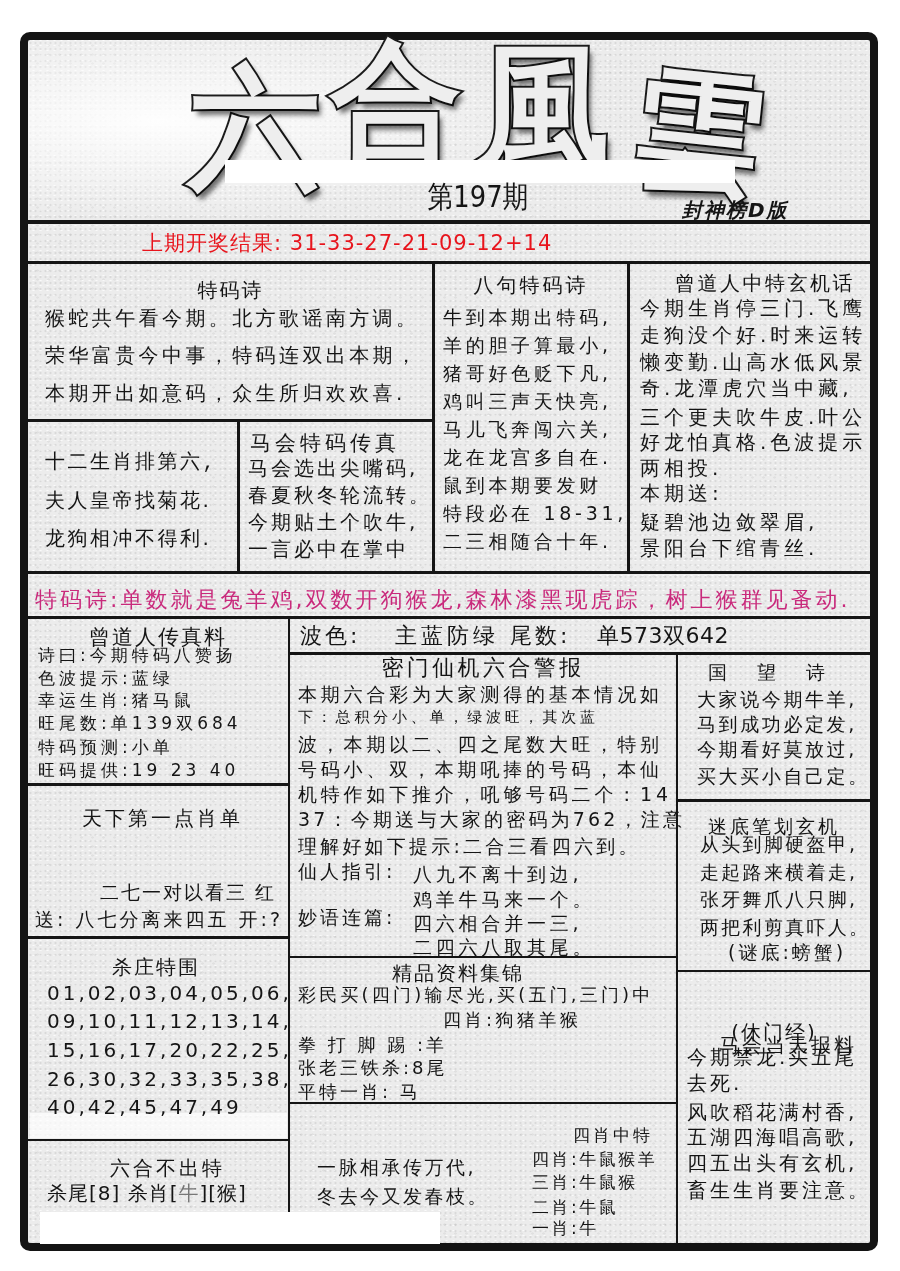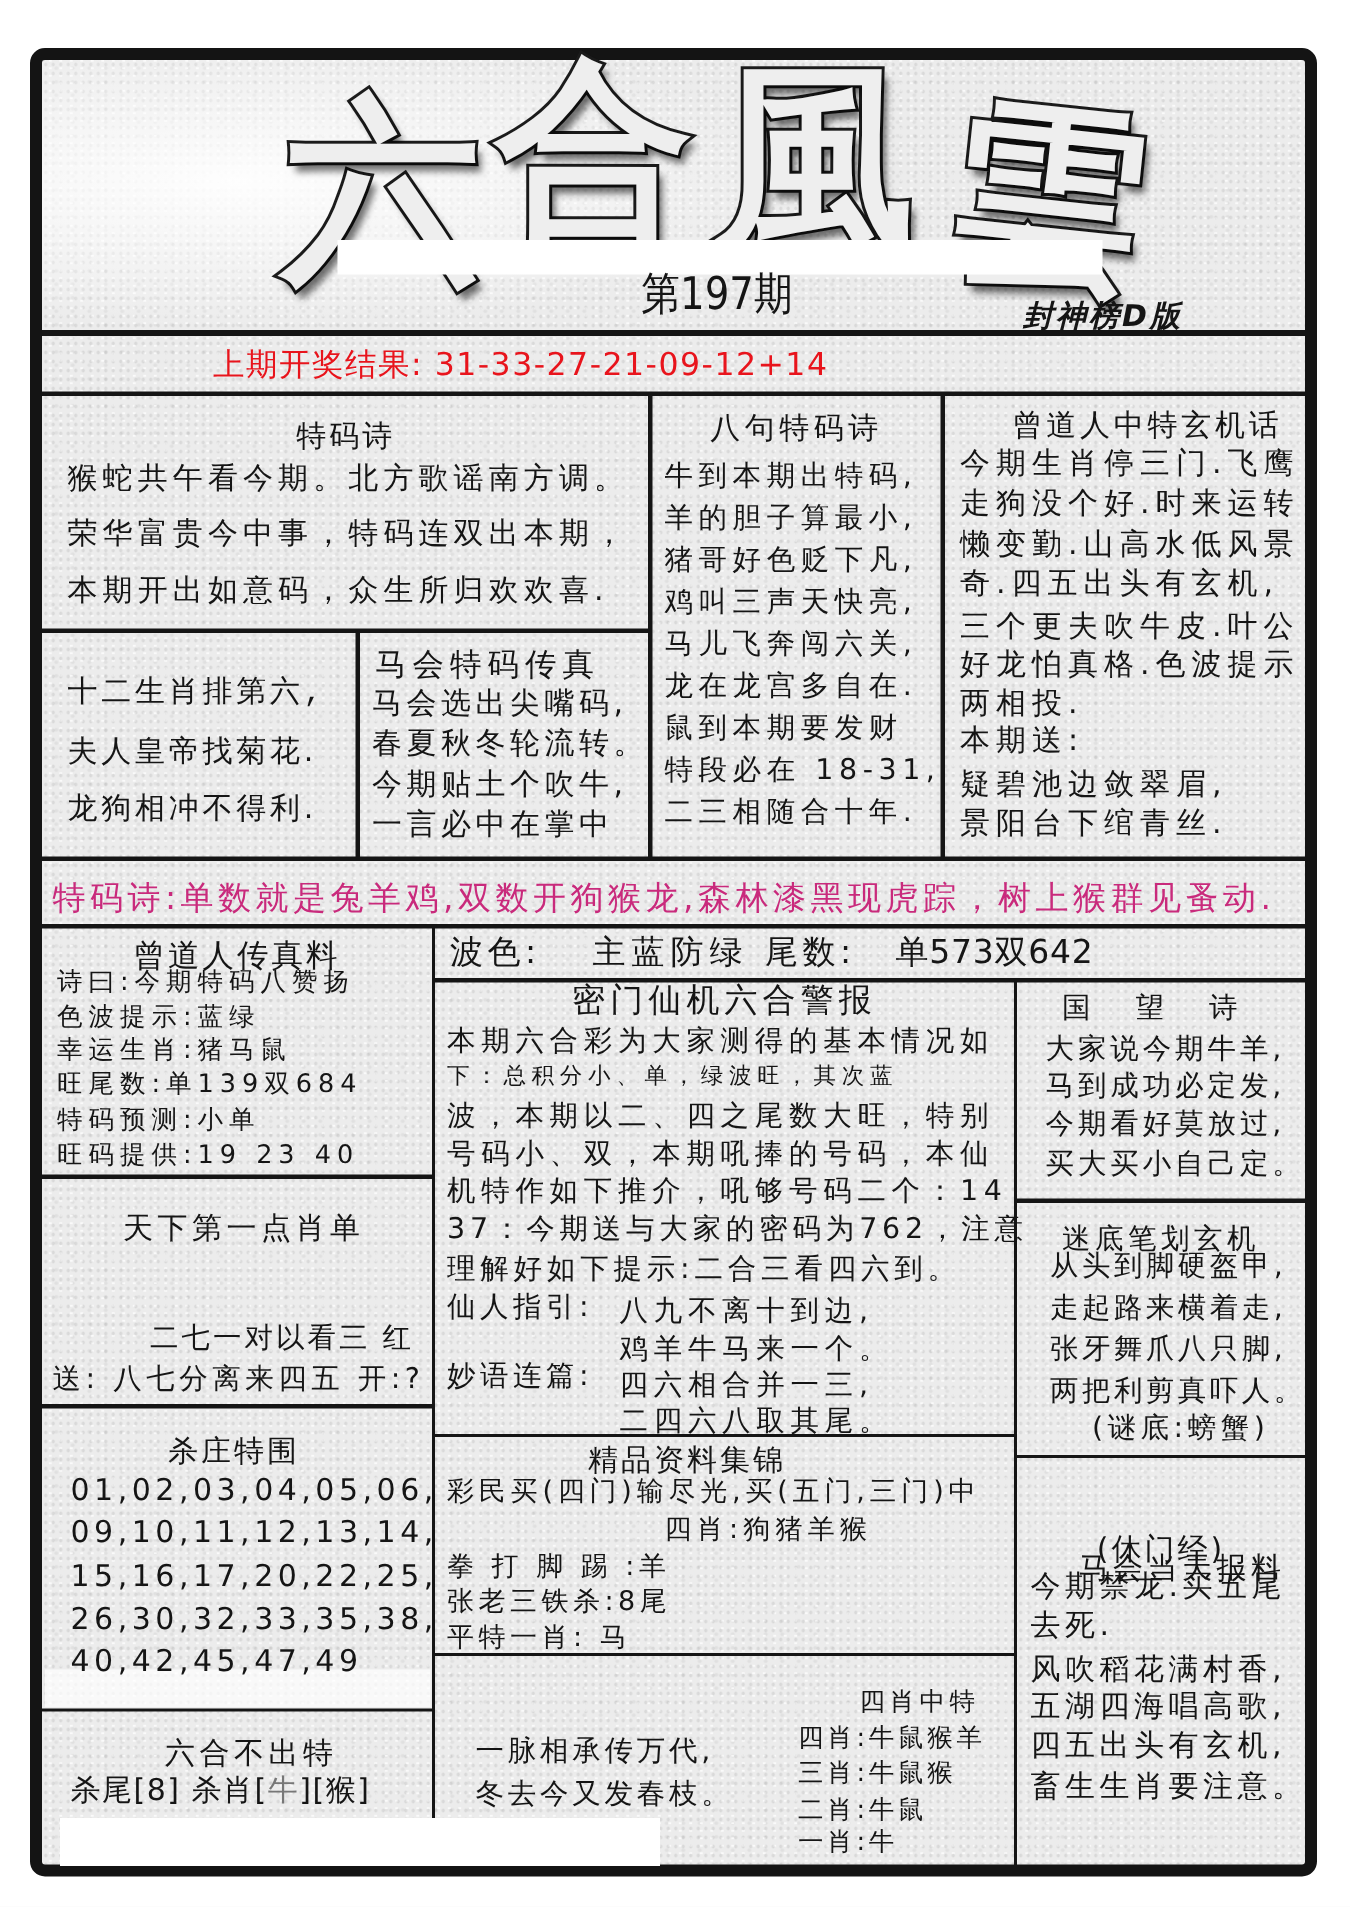--- a/index.html
+++ b/index.html
@@ -108,21 +108,21 @@
   <div class="t" style="left:443px;top:448px;font-size:19px;letter-spacing:3.7px;">龙在龙宫多自在.</div>
   <div class="t" style="left:443px;top:476px;font-size:19px;letter-spacing:3.7px;">鼠到本期要发财</div>
   <div class="t" style="left:443px;top:504px;font-size:19px;letter-spacing:3.7px;">特段必在 18-31,</div>
   <div class="t" style="left:443px;top:532px;font-size:19px;letter-spacing:3.7px;">二三相随合十年.</div>
 
   <div class="clip" style="left:630px;top:264px;width:240px;height:307px;">
     <div class="t" style="left:45px;top:9px;font-size:20px;letter-spacing:2.5px;">曾道人中特玄机话</div>
     <div class="t" style="left:10px;top:34px;font-size:20px;letter-spacing:4px;">今期生肖停三门.飞鹰</div>
     <div class="t" style="left:10px;top:61px;font-size:20px;letter-spacing:4px;">走狗没个好.时来运转</div>
     <div class="t" style="left:10px;top:88px;font-size:20px;letter-spacing:4px;">懒变勤.山高水低风景</div>
-    <div class="t" style="left:10px;top:114px;font-size:20px;letter-spacing:4px;">奇.四五出头有玄机,</div>
+    <div class="t" style="left:10px;top:114px;font-size:20px;letter-spacing:4px;">奇.龙潭虎穴当中藏,</div>
     <div class="t" style="left:10px;top:143px;font-size:20px;letter-spacing:4px;">三个更夫吹牛皮.叶公</div>
     <div class="t" style="left:10px;top:168px;font-size:20px;letter-spacing:4px;">好龙怕真格.色波提示</div>
     <div class="t" style="left:10px;top:194px;font-size:20px;letter-spacing:4px;">两相投.</div>
     <div class="t" style="left:10px;top:219px;font-size:20px;letter-spacing:4px;">本期送:</div>
     <div class="t" style="left:10px;top:248px;font-size:20px;letter-spacing:4px;">疑碧池边敛翠眉,</div>
     <div class="t" style="left:10px;top:274px;font-size:20px;letter-spacing:4px;">景阳台下绾青丝.</div>
   </div>
 
   <div class="t pink" style="left:35px;top:589px;font-size:22px;letter-spacing:3px;">特码诗:单数就是兔羊鸡,双数开狗猴龙,森林漆黑现虎踪，树上猴群见蚤动.</div>
 

